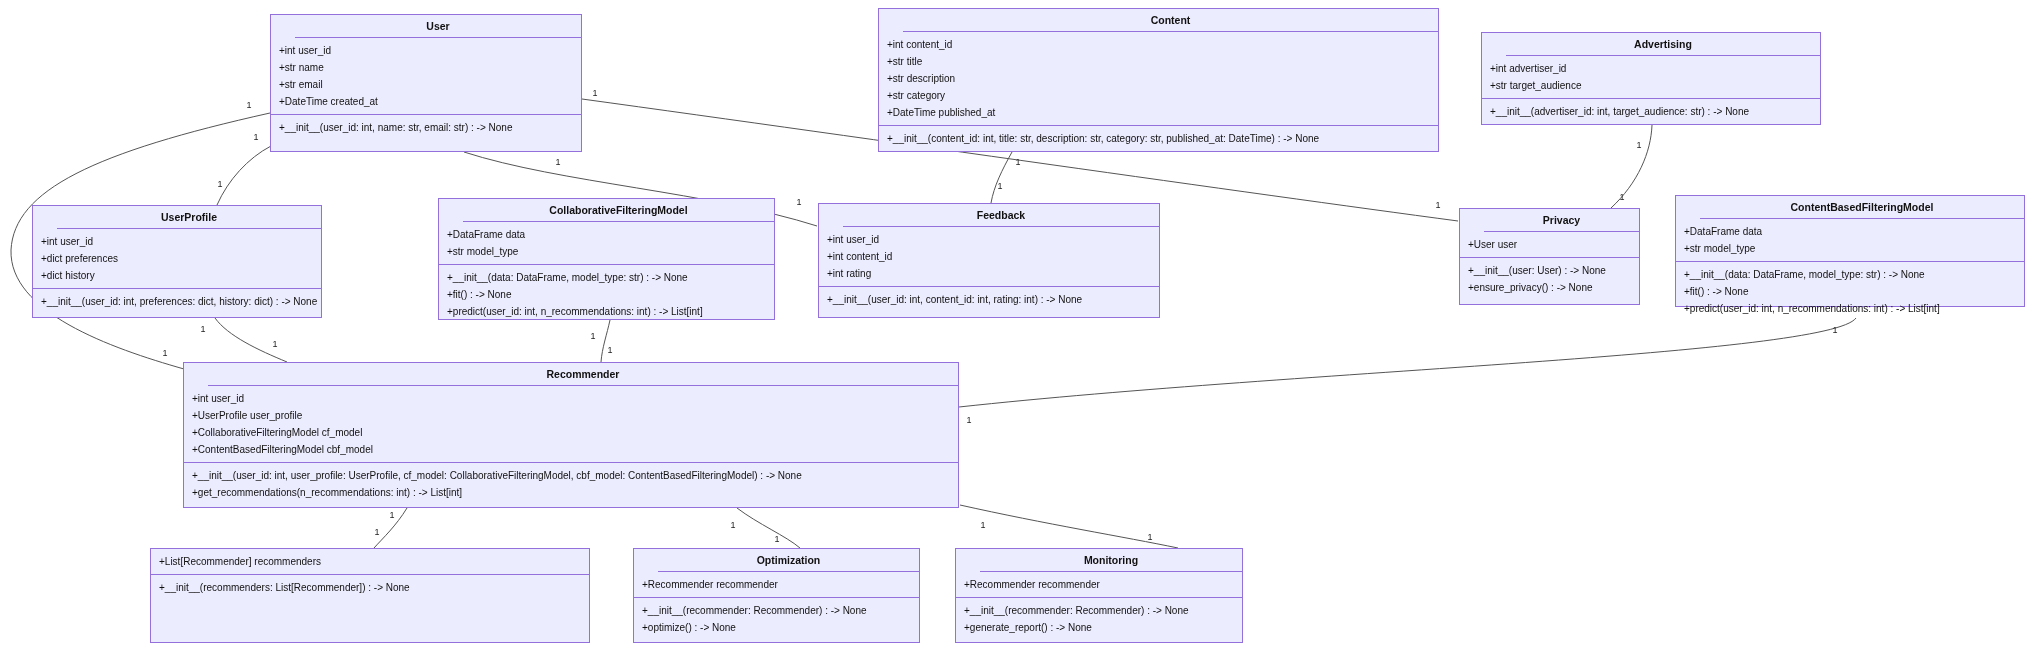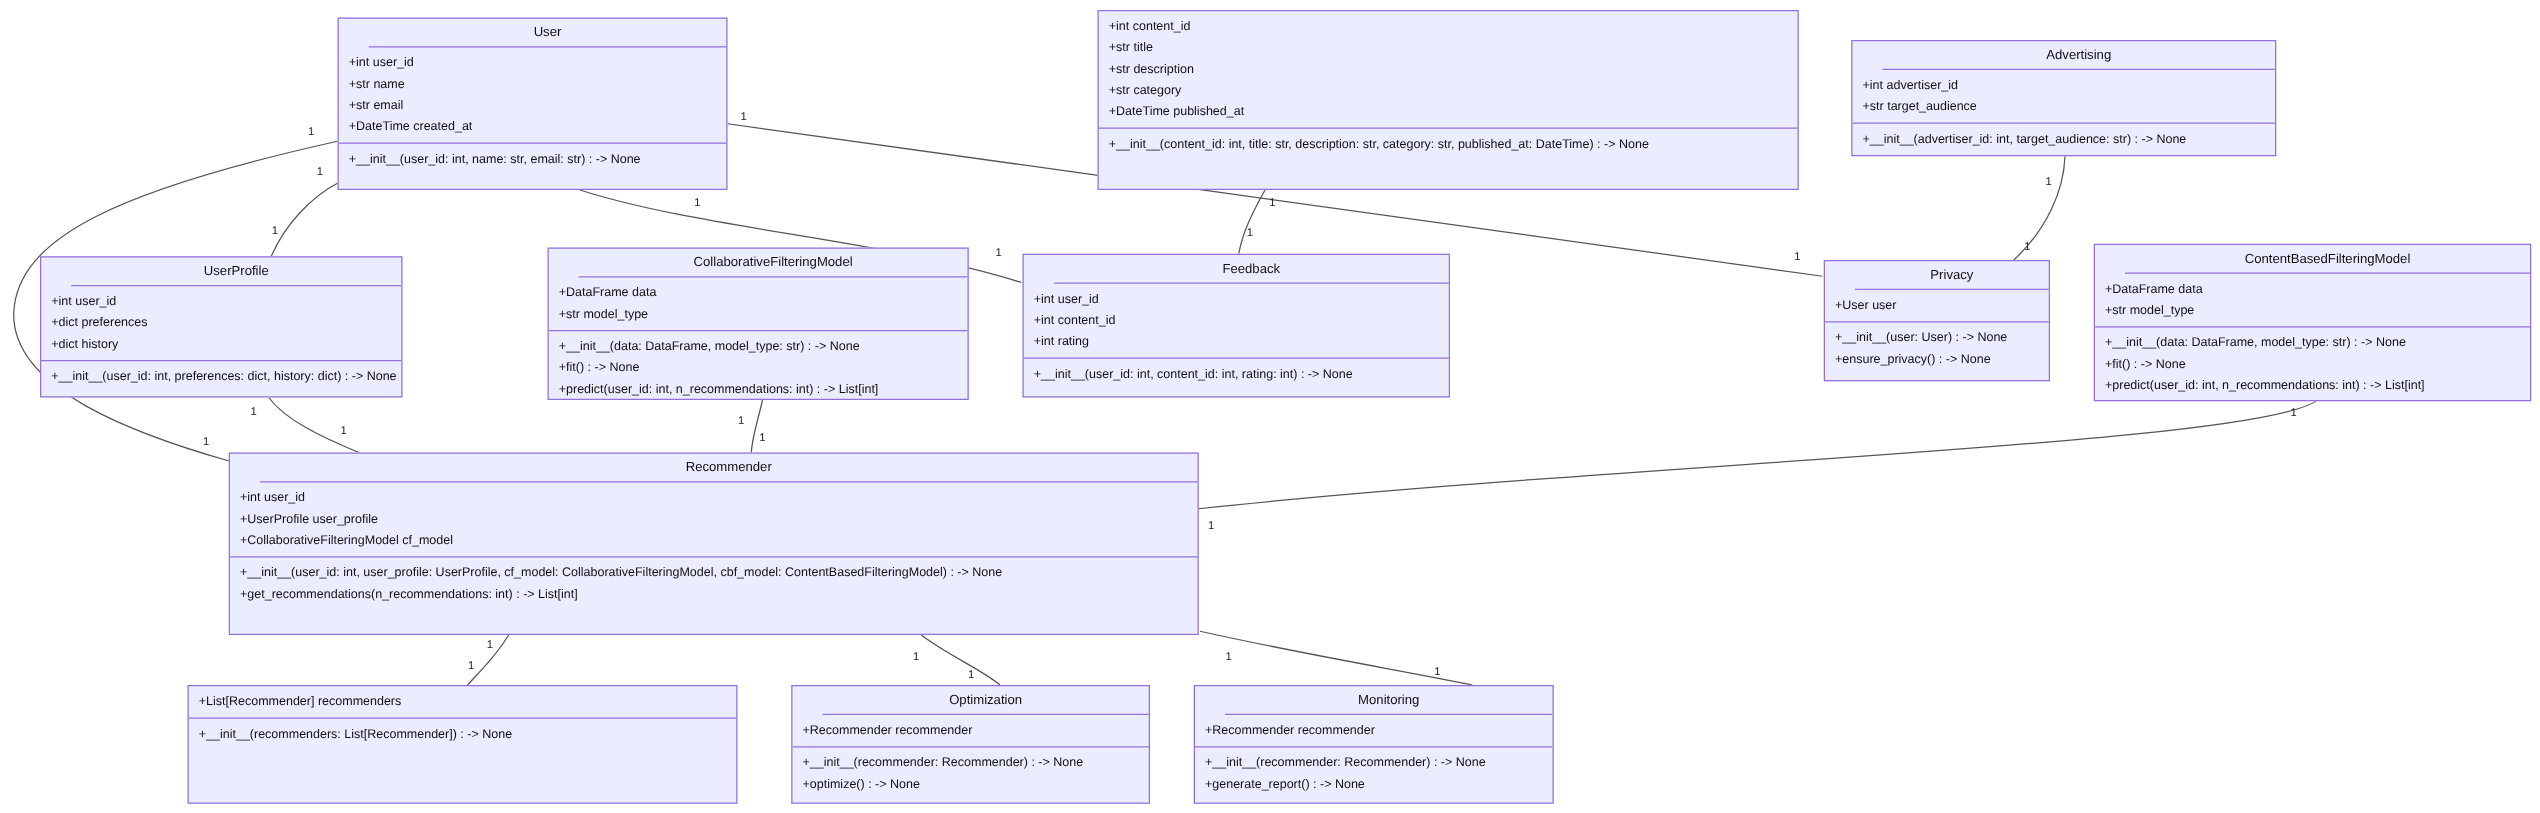--- a/index.html
+++ b/index.html
@@ -2,21 +2,21 @@
 <html><head>
 <meta charset="utf-8">
 <style>
   html,body{margin:0;padding:0;background:#ffffff;}
   .canvas{position:relative;width:2032px;height:650px;background:#ffffff;
           font-family:"Liberation Sans",sans-serif;overflow:hidden;}
   svg.edges{position:absolute;left:0;top:0;width:2032px;height:650px;}
   svg.edges path{fill:none;stroke:#555555;stroke-width:1;}
   .cls{position:absolute;background:#ECECFF;border:1px solid #9370DB;
        box-sizing:border-box;color:#111;}
-  .ttl{height:22px;line-height:22px;text-align:center;font-weight:normal;
+  .ttl{height:22px;line-height:22px;text-align:center;font-weight:bold;
        font-size:10.5px;border-bottom:1px solid #9370DB;white-space:nowrap;margin-left:24px;}
   .comp{padding:4px 8px;}
   .comp.m{border-top:1px solid #9370DB;}
   .row{font-size:10px;line-height:17px;white-space:nowrap;}
   .mult{position:absolute;font-size:9px;color:#222;transform:translate(-50%,-50%);}
 </style>
 </head>
 <body>
 
 <div class="canvas">
@@ -68,20 +68,21 @@
       <div class="row">+str name</div>
       <div class="row">+str email</div>
       <div class="row">+DateTime created_at</div>
     </div>
     <div class="comp m">
       <div class="row">+__init__(user_id: int, name: str, email: str) : -&gt; None</div>
     </div>
   </div>
 
   <div class="cls" style="left:878px;top:8px;width:561px;height:144px">
+    <div class="ttl">Content</div>
     <div class="comp">
       <div class="row">+int content_id</div>
       <div class="row">+str title</div>
       <div class="row">+str description</div>
       <div class="row">+str category</div>
       <div class="row">+DateTime published_at</div>
     </div>
     <div class="comp m">
       <div class="row">+__init__(content_id: int, title: str, description: str, category: str, published_at: DateTime) : -&gt; None</div>
     </div>
@@ -139,39 +140,40 @@
     <div class="ttl">Privacy</div>
     <div class="comp">
       <div class="row">+User user</div>
     </div>
     <div class="comp m">
       <div class="row">+__init__(user: User) : -&gt; None</div>
       <div class="row">+ensure_privacy() : -&gt; None</div>
     </div>
   </div>
 
-  <div class="cls" style="left:1675px;top:195px;width:350px;height:126px">
+  <div class="cls" style="left:1675px;top:195px;width:350px;height:112px">
     <div class="ttl">ContentBasedFilteringModel</div>
     <div class="comp">
       <div class="row">+DataFrame data</div>
       <div class="row">+str model_type</div>
     </div>
     <div class="comp m">
       <div class="row">+__init__(data: DataFrame, model_type: str) : -&gt; None</div>
       <div class="row">+fit() : -&gt; None</div>
       <div class="row">+predict(user_id: int, n_recommendations: int) : -&gt; List[int]</div>
     </div>
   </div>
 
   <div class="cls" style="left:183px;top:362px;width:776px;height:146px">
     <div class="ttl">Recommender</div>
     <div class="comp">
       <div class="row">+int user_id</div>
       <div class="row">+UserProfile user_profile</div>
       <div class="row">+CollaborativeFilteringModel cf_model</div>
+      <div class="row">+ContentBasedFilteringModel cbf_model</div>
     </div>
     <div class="comp m">
       <div class="row">+__init__(user_id: int, user_profile: UserProfile, cf_model: CollaborativeFilteringModel, cbf_model: ContentBasedFilteringModel) : -&gt; None</div>
       <div class="row">+get_recommendations(n_recommendations: int) : -&gt; List[int]</div>
     </div>
   </div>
 
   <div class="cls" style="left:150px;top:548px;width:440px;height:95px">
     <div class="comp">
       <div class="row">+List[Recommender] recommenders</div>

